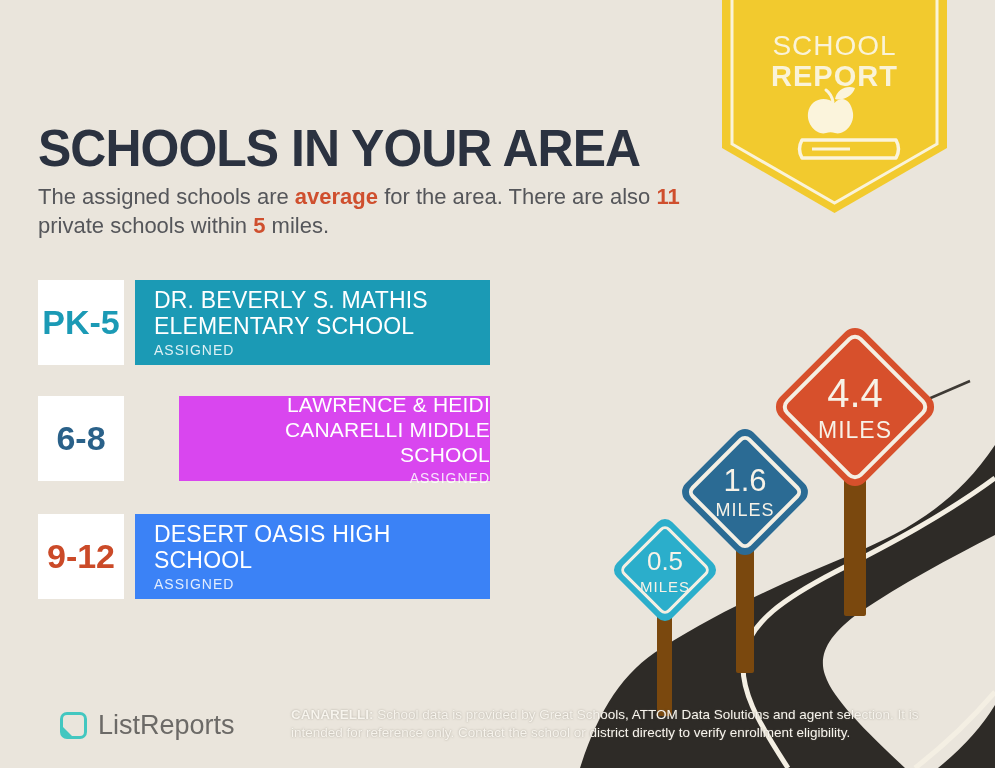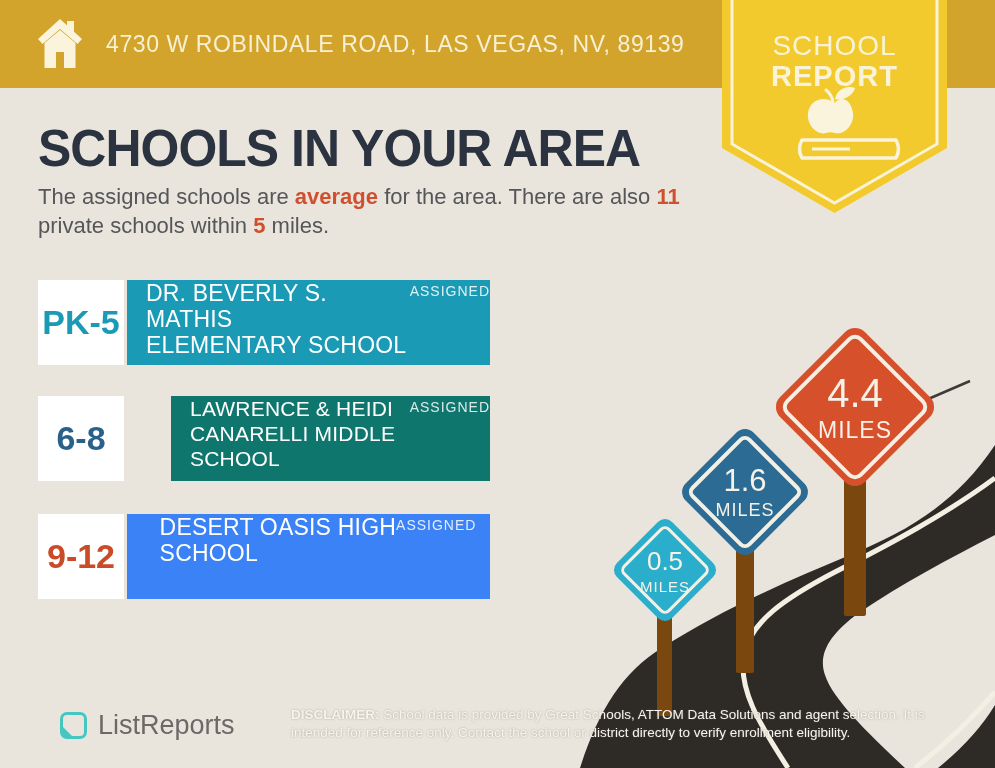--- a/index.html
+++ b/index.html
@@ -51,26 +51,27 @@
   .rows{position:absolute;left:38px;top:280px;width:452px;z-index:2;}
   .row{display:flex;height:85px;margin-bottom:31px;}
   .row:nth-child(2){margin-bottom:33px;gap:44px;}
   .grade-box{
     width:86px;flex:0 0 86px;background:#FFFFFF;margin-right:3px;
     display:flex;align-items:center;justify-content:center;
     font-size:34px;font-weight:700;
   }
   .row-bar{
     flex:1;color:#FFFFFF;
-    display:flex;flex-direction:row;justify-content:center;
+    display:flex;flex-direction:column;justify-content:center;
     padding-left:19px;
+    margin-left:8px;
   }
   .row-teal .row-bar{background:#1B9AB5;}
   .row-teal .grade-box{color:#1B9AB5;}
-  .row-blue .row-bar{background:#0f766e;}
+  .row-blue .row-bar{background:#d946ef;text-align:right;}
   .row-blue .grade-box{color:#2A6189;}
   .row-orange .row-bar{background:#3b82f6;}
   .row-orange .grade-box{color:#CB4A28;}
   .school-name{font-size:23px;line-height:26px;font-weight:400;letter-spacing:.2px;}
   .row-blue .school-name{font-size:21px;line-height:25px;}
   .school-status{font-size:14px;letter-spacing:1px;margin-top:3px;color:rgba(255,255,255,.85);}
   
   .road-svg{position:absolute;left:0;top:0;z-index:1;}
   .post{position:absolute;background:#7A480E;border-radius:2px;z-index:2;}
   .post-cyan{left:657px;top:612px;width:15px;height:104px;}
@@ -160,28 +161,20 @@
     </div>
   </div>
   <div class="sign sign-red">
     <div class="sign-inner"></div>
     <div class="sign-text">
       <div class="sign-value">4.4</div>
       <div class="sign-unit">MILES</div>
     </div>
   </div>
 
-  <div class="header">
-    <svg class="house-icon" viewBox="0 0 44 52">
-      <rect x="29" y="3" width="7" height="12" fill="#FBF4DC"></rect>
-      <path d="M22 1 L44 21 L39.5 26 L22 11 L4.5 26 L0 21 Z" fill="#FBF4DC"></path>
-      <path d="M6.5 25 L22 12 L37.5 25 L37.5 50 L26 50 L26 34 L18 34 L18 50 L6.5 50 Z" fill="#FBF4DC"></path>
-    </svg>
-    <span class="address">4730 W ROBINDALE ROAD, LAS VEGAS, NV, 89139</span>
-  </div>
 
   <div class="badge">
     <svg width="225" height="215" viewBox="0 0 225 215">
       <polygon points="0,0 225,0 225,148 112.5,213 0,148" fill="#F2CA2E"></polygon>
       <polyline points="10,0 10,144 112.5,203 215,144 215,0" fill="none" stroke="#FAF3D8" stroke-width="3"></polyline>
 
       <g>
         <path d="M112.5 103 C 103 95, 88 99, 86 113 C 84.5 126, 96 135.5, 104 133 C 107 132, 110 132, 113 133 C 121 135.5, 132.5 126, 131 113 C 129 99, 119 95, 112.5 103 Z" fill="#FBF4DC"></path>
         <path d="M111 102 C 110 96, 108 93, 104 90" fill="none" stroke="#FBF4DC" stroke-width="3" stroke-linecap="round"></path>
         <path d="M113 99 C 115 89, 125 85, 133 88 C 130 97, 120 101, 113 99 Z" fill="#FBF4DC"></path>
@@ -235,15 +228,15 @@
     </div>
   </div>
 
   <div class="brand">
     <svg width="31" height="31" viewBox="0 0 31 31">
       <path d="M9 3.5 H 22 A 5.5 5.5 0 0 1 27.5 9 V 22 A 5.5 5.5 0 0 1 22 27.5 H 9 A 5.5 5.5 0 0 1 3.5 22 V 9 A 5.5 5.5 0 0 1 9 3.5 Z" fill="none" stroke="#43C7C0" stroke-width="3"></path>
       <path d="M4 16 L 14.5 26.5 L 5.5 26.5 A 2 2 0 0 1 4 25 Z" fill="#43C7C0"></path>
     </svg>
     <span class="brand-name">ListReports</span>
   </div>
-  <div class="disclaimer"><b>DISCLAIMER:</b><span> School data is provided by Great Schools, ATTOM Data Solutions and agent selection. It is intended for reference only. Contact the school or district directly to verify enrollment eligibility.</span></div>
+  <div class="disclaimer"><b>CANARELLI:</b><span> School data is provided by Great Schools, ATTOM Data Solutions and agent selection. It is intended for reference only. Contact the school or district directly to verify enrollment eligibility.</span></div>
 
 </div>
 
 </body></html>

